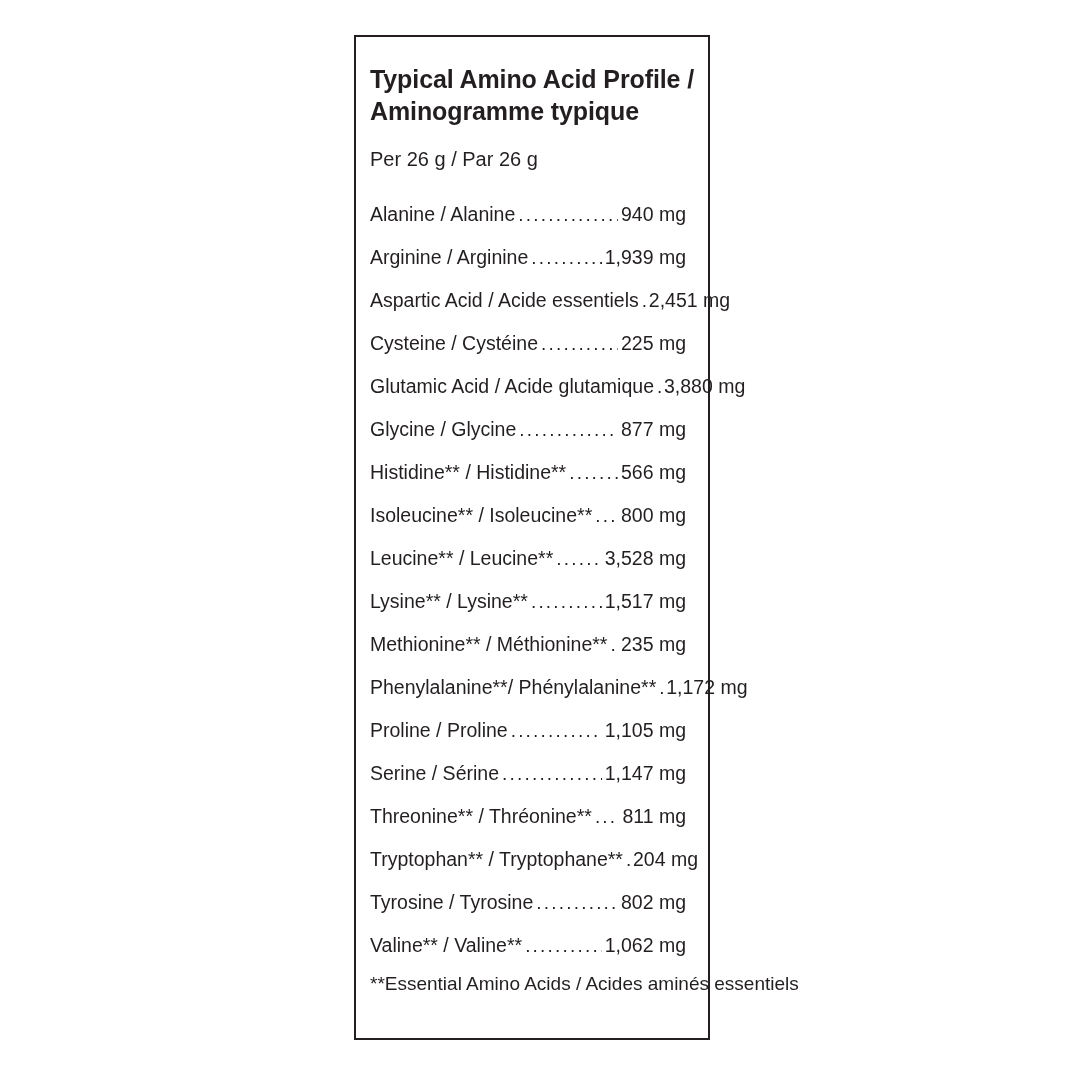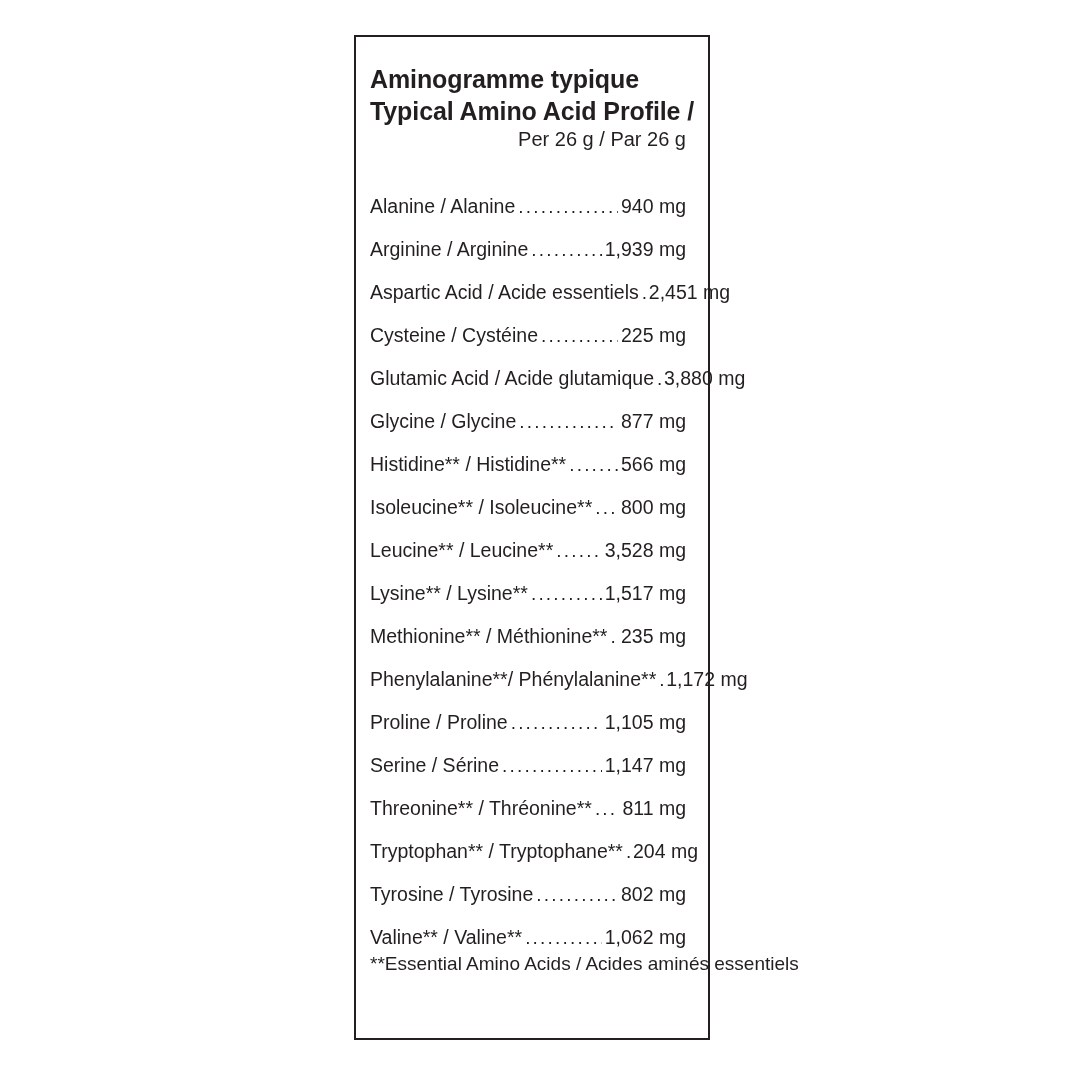--- a/index.html
+++ b/index.html
@@ -41,33 +41,32 @@
   }
   .title-line {
     display: block;
     white-space: nowrap;
   }
 
   .serving {
     font-size: 20px;
     line-height: 1.2;
     color: #231f20;
-    margin-top: 0;
+    margin-top: 20px;
     margin-bottom: 0;
     white-space: nowrap;
-    text-align: right;
   }
 
   .rows {
     margin-top: 22px;
   }
 
   .row {
     display: flex;
-    align-items: flex-end;
+    align-items: center;
     font-size: 19.5px;
     line-height: 1.0;
     color: #231f20;
     height: 43px;
     white-space: nowrap;
   }
 
   .row .name {
     flex: 0 0 auto;
   }
@@ -96,22 +95,22 @@
     white-space: nowrap;
   }
 </style>
 </head>
 <body>
 
 <div class="panel">
   <div class="panel-inner">
 
     <div class="title">
+      <span class="title-line">Typical Amino Acid Profile /</span>
       <span class="title-line">Aminogramme typique</span>
-      <span class="title-line">Typical Amino Acid Profile /</span>
     </div>
 
     <div class="serving">Per 26 g / Par 26 g</div>
 
     <div class="rows">
 
       <div class="row">
         <span class="name">Alanine / Alanine</span>
         <span class="dots">................</span>
         <span class="value">940 mg</span>

